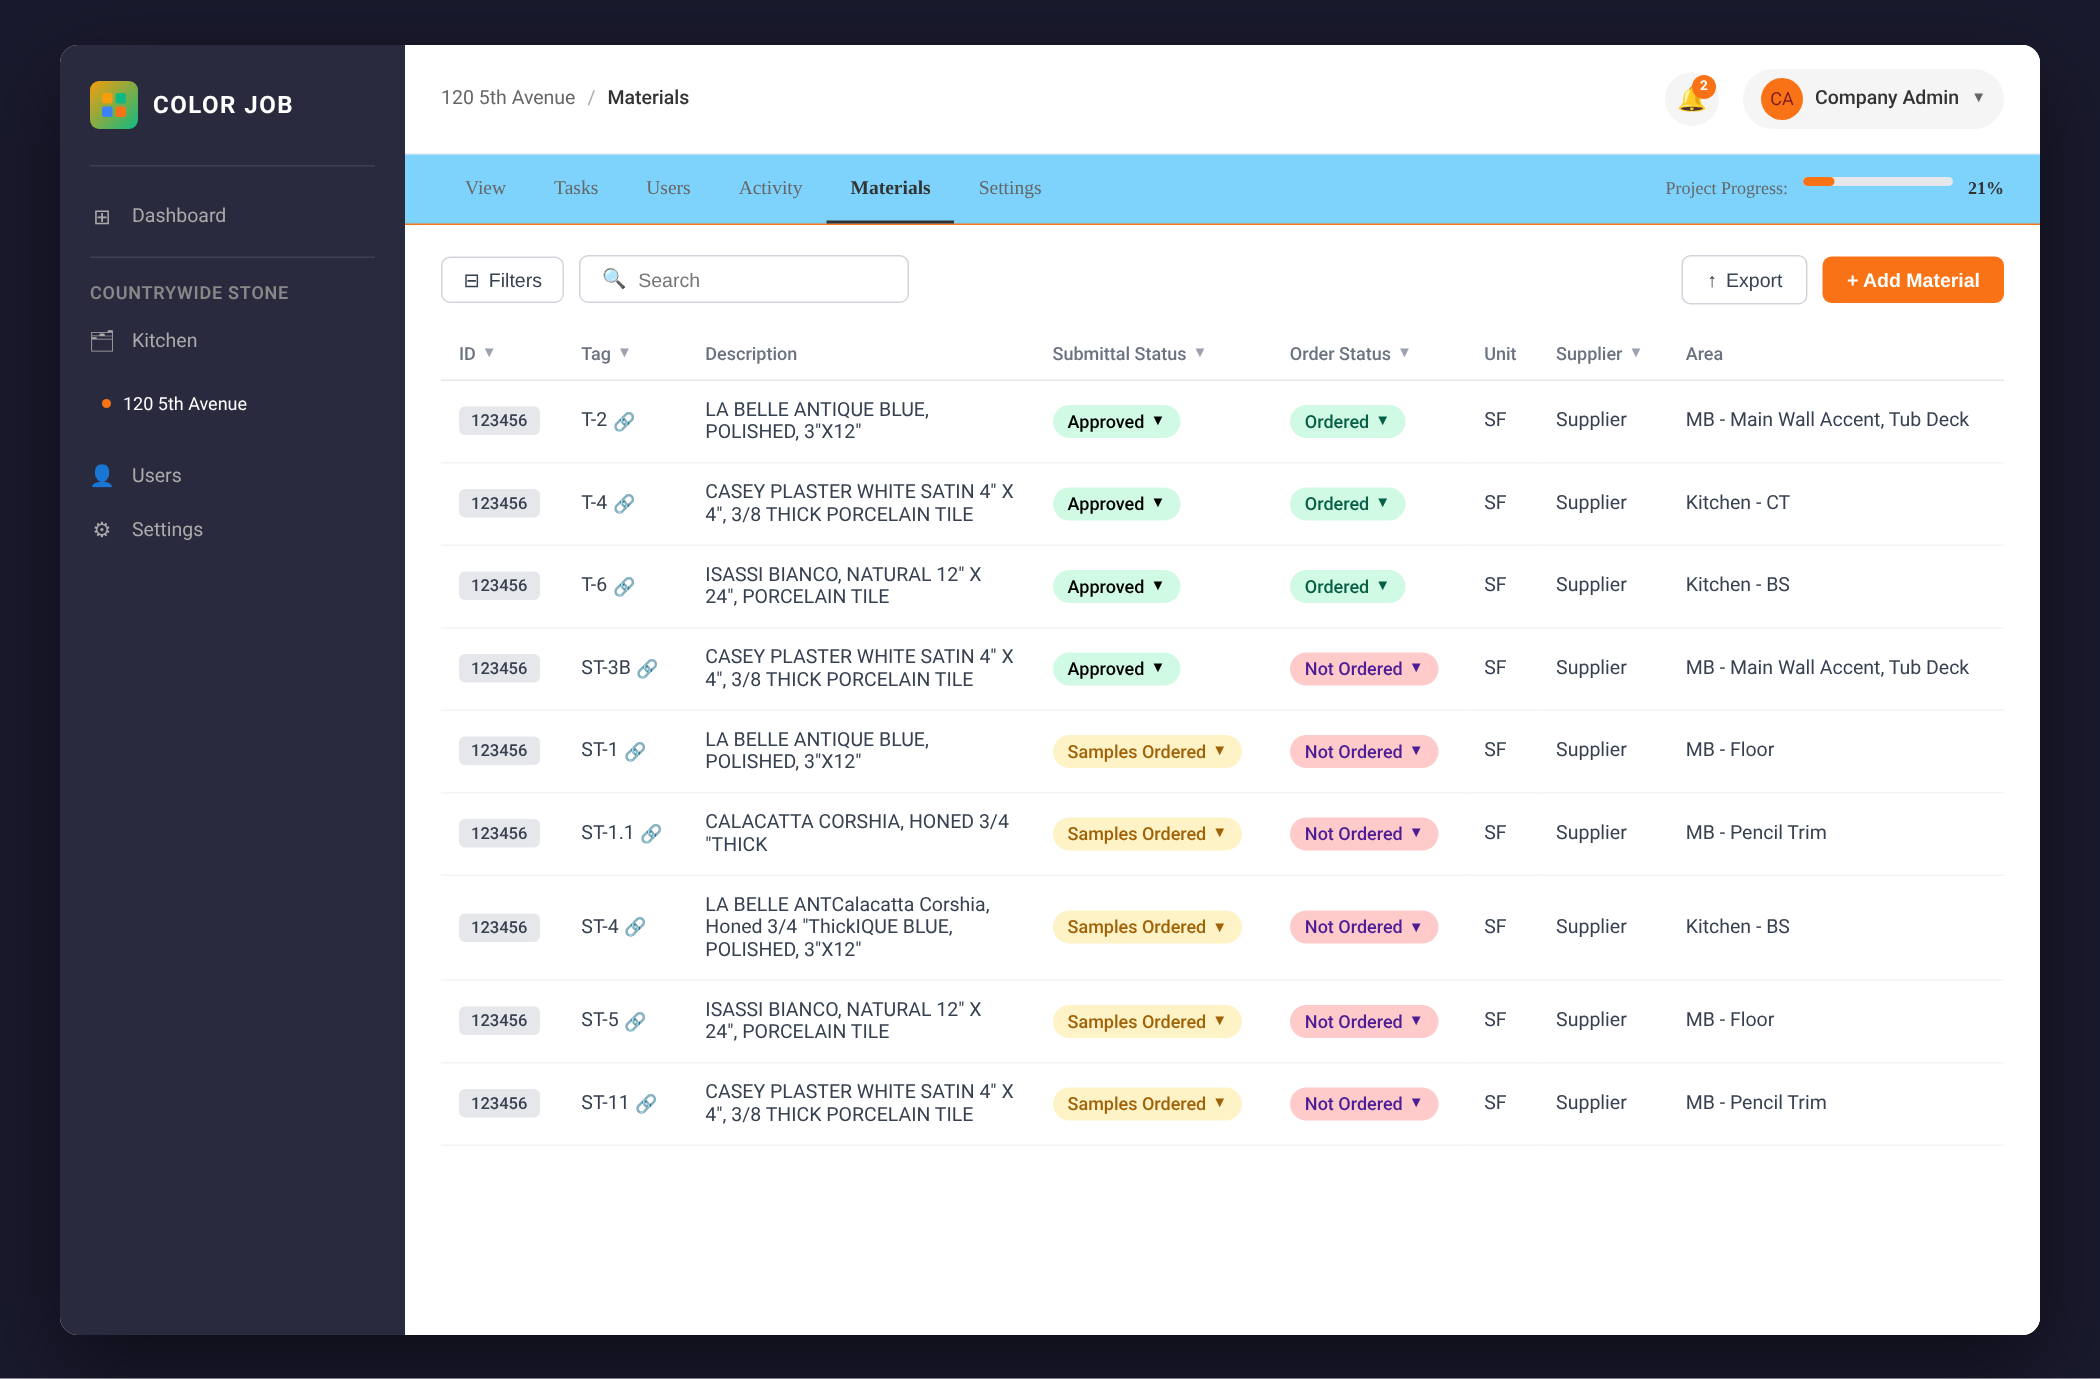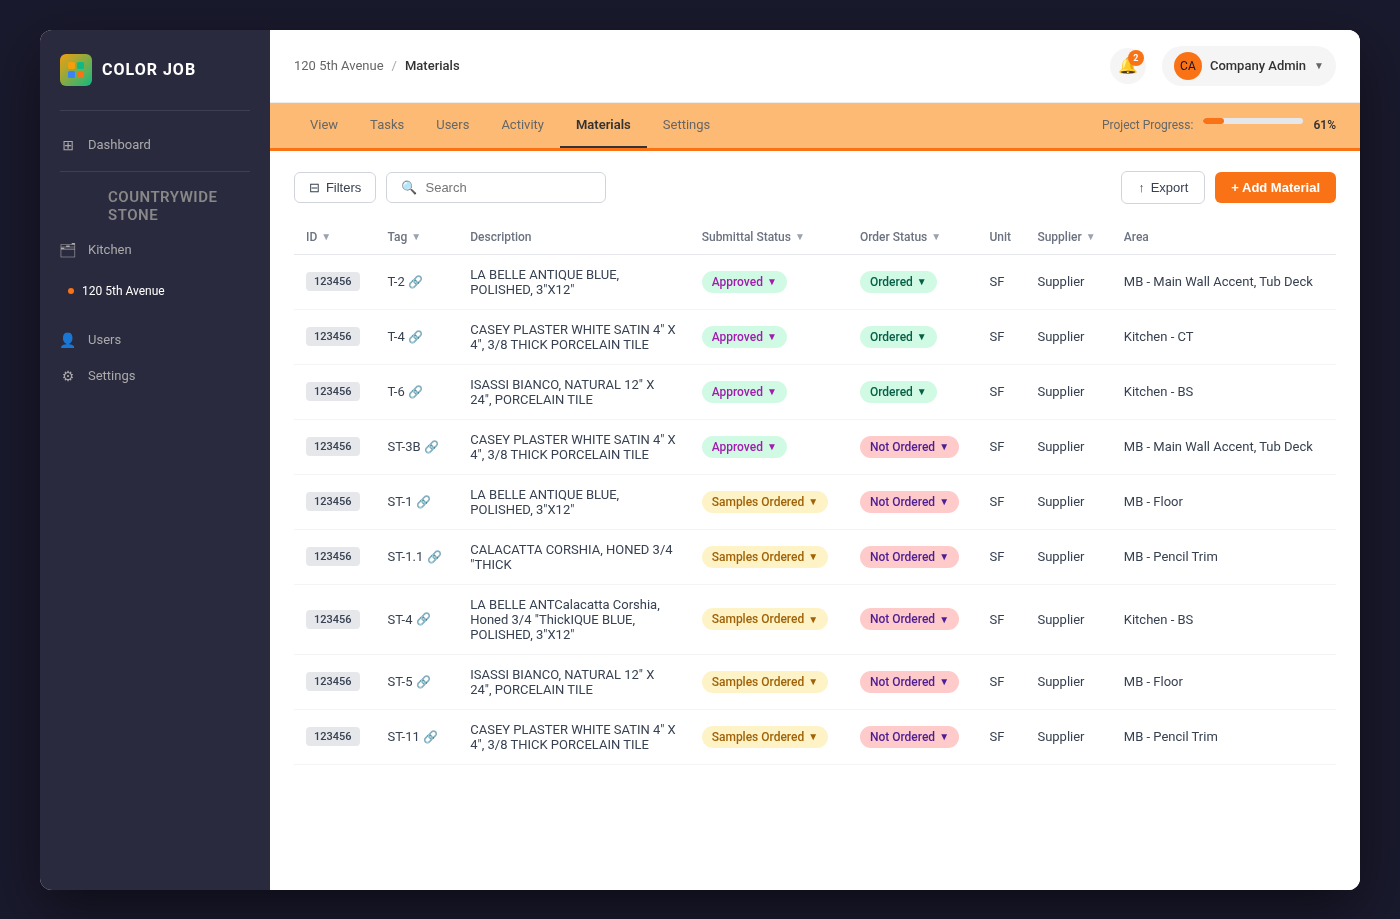--- a/index.html
+++ b/index.html
@@ -55,26 +55,25 @@
     .sidebar-divider {
       height: 1px;
       background: rgba(255,255,255,0.1);
       margin: 0 20px;
     }
     .sidebar-nav {
       padding: 16px 0;
     }
     .sidebar-section-label {
       color: #888;
-      font-size: 15px;
+      font-size: 12px;
       font-weight: 600;
       padding: 8px 20px;
       text-transform: uppercase;
       letter-spacing: 0.5px;
-      margin-left: 48px;
     }
     .sidebar-item {
       display: flex;
       align-items: center;
       gap: 12px;
       padding: 10px 20px;
       color: #aaa;
       font-size: 13px;
       cursor: pointer;
       transition: background 0.15s;
@@ -178,32 +177,33 @@
     }
     .user-avatar {
       width: 28px;
       height: 28px;
       background: #f97316;
       border-radius: 50%;
       display: flex;
       align-items: center;
       justify-content: center;
       font-size: 12px;
-      color: #0f172a;
+      color: #7f1d1d;
     }
     .user-name { font-size: 13px; font-weight: 500; color: #333; }
     .chevron-down { color: #666; font-size: 10px; }
     
     .tabs-bar {
-      background: #fdba74;
+      background: #7dd3fc;
       padding: 0 24px;
       display: flex;
       align-items: center;
       justify-content: space-between;
-      border-bottom: 3px solid #f97316;
+      border-bottom: 1px solid #f97316;
+      font-family: Liberation Serif, serif;
     }
     .tabs-list {
       display: flex;
       gap: 0;
     }
     .tab {
       padding: 14px 16px;
       font-size: 13px;
       color: #666;
       cursor: pointer;
@@ -355,21 +355,21 @@
       align-items: center;
       gap: 4px;
       padding: 4px 10px;
       border-radius: 20px;
       font-size: 12px;
       font-weight: 500;
       white-space: nowrap;
     }
     .status-approved {
       background: #d1fae5;
-      color: #a21caf;
+      color: #000000;
     }
     .status-samples-ordered {
       background: #fef3c7;
       color: #a16207;
     }
     .status-ordered {
       background: #d1fae5;
       color: #065f46;
     }
     .status-not-ordered {
@@ -454,21 +454,21 @@
         <div class="tab">Users</div>
         <div class="tab">Activity</div>
         <div class="tab active">Materials</div>
         <div class="tab">Settings</div>
       </div>
       <div class="progress-section">
         <span>Project Progress:</span>
         <div class="progress-bar-container">
           <div class="progress-bar-fill" style="width: 21%;"></div>
         </div>
-        <span class="progress-pct">61%</span>
+        <span class="progress-pct">21%</span>
       </div>
     </div>
 
     <div class="content">
 
       <div class="toolbar">
         <div class="toolbar-left">
           <button class="filter-btn">
             <span>⊟</span>
             <span>Filters</span>

